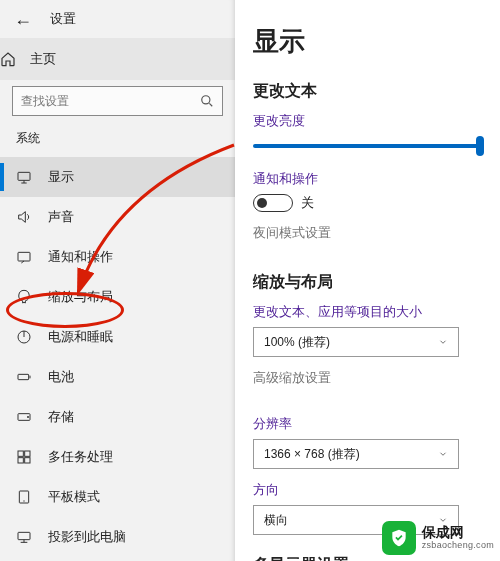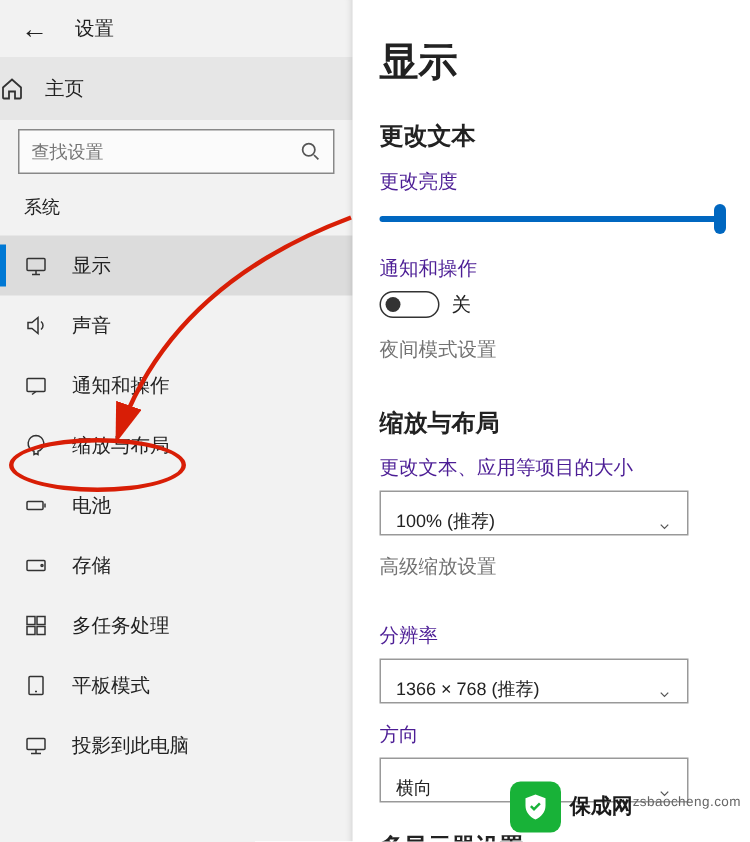--- a/index.html
+++ b/index.html
@@ -24,28 +24,28 @@
 .content{flex:1;padding:24px 18px 0 18px;overflow:hidden}
 .h1{font-size:26px;font-weight:600;margin-bottom:22px}
 .h2{font-size:16px;font-weight:600;margin:12px 0 10px 0}
 .h3{font-size:13px;margin:10px 0 6px 0;color:#4c1d95}
 .slider-track{position:relative;height:4px;background:#0067c0;border-radius:2px;margin-top:14px;margin-bottom:22px}
 .slider-thumb{position:absolute;right:-2px;top:-8px;width:8px;height:20px;background:#0067c0;border-radius:4px}
 .toggle-row{display:flex;align-items:center;gap:8px;margin:6px 0 8px 0}
 .toggle{width:40px;height:18px;border:1px solid #333;border-radius:10px;position:relative}
 .toggle::after{content:"";position:absolute;left:3px;top:3px;width:10px;height:10px;border-radius:50%;background:#333}
 .link{color:#737373;font-size:13px;margin:4px 0 18px 0;display:inline-block}
-.select{width:206px;height:30px;border:1px solid #999;display:flex;align-items:flex-end;justify-content:space-between;padding:0 10px;font-size:12px;margin:4px 0 8px 0;background:#fff}
+.select{width:206px;height:30px;border:1px solid #999;display:flex;align-items:center;justify-content:space-between;padding:0 10px;font-size:12px;margin:4px 0 8px 0;background:#fff}
 .select svg{width:10px;height:10px;stroke:#555;fill:none;stroke-width:2}
 .highlight-ring{position:absolute;border:3px solid #d81e06;border-radius:50%;width:118px;height:36px;left:6px;top:292px;pointer-events:none}
 .arrow-svg{position:absolute;left:74px;top:140px;pointer-events:none}
 .watermark{position:absolute;right:6px;bottom:6px;display:flex;align-items:center;gap:6px;z-index:5}
 .wm-badge{width:34px;height:34px;background:#18b238;border-radius:7px;display:flex;align-items:center;justify-content:center}
 .wm-badge svg{width:20px;height:20px;fill:#fff}
-.wm-txt{display:flex;flex-direction:row;line-height:1.1}
+.wm-txt{display:flex;flex-direction:column;line-height:1.1}
 .wm-cn{font-size:14px;font-weight:700;color:#1a1a1a}
 .wm-en{font-size:9px;color:#666;letter-spacing:.3px}
 </style>
 </head>
 <body>
 
 <div class="app">
   <div class="sidebar">
     <div class="topbar">
       <span class="back-btn">←</span>
@@ -87,20 +87,27 @@
             <rect x="3" y="5" width="18" height="13" rx="1"></rect>
             <path d="M8 21l4-3"></path>
           </svg>
         <span>通知和操作</span>
       </div>
       <div class="nav-item">
         <svg viewBox="0 0 24 24">
             <path d="M12 2a8 8 0 0 0-2 15.7V21l2-1 2 1v-3.3A8 8 0 0 0 12 2z"></path>
           </svg>
         <span>缩放与布局</span>
+      </div>
+      <div class="nav-item">
+        <svg viewBox="0 0 24 24">
+            <circle cx="12" cy="12" r="9"></circle>
+            <path d="M12 3v9"></path>
+          </svg>
+        <span>电源和睡眠</span>
       </div>
       <div class="nav-item">
         <svg viewBox="0 0 24 24">
             <rect x="3" y="8" width="16" height="8" rx="1"></rect>
             <path d="M21 10v4"></path>
           </svg>
         <span>电池</span>
       </div>
       <div class="nav-item">
         <svg viewBox="0 0 24 24">

